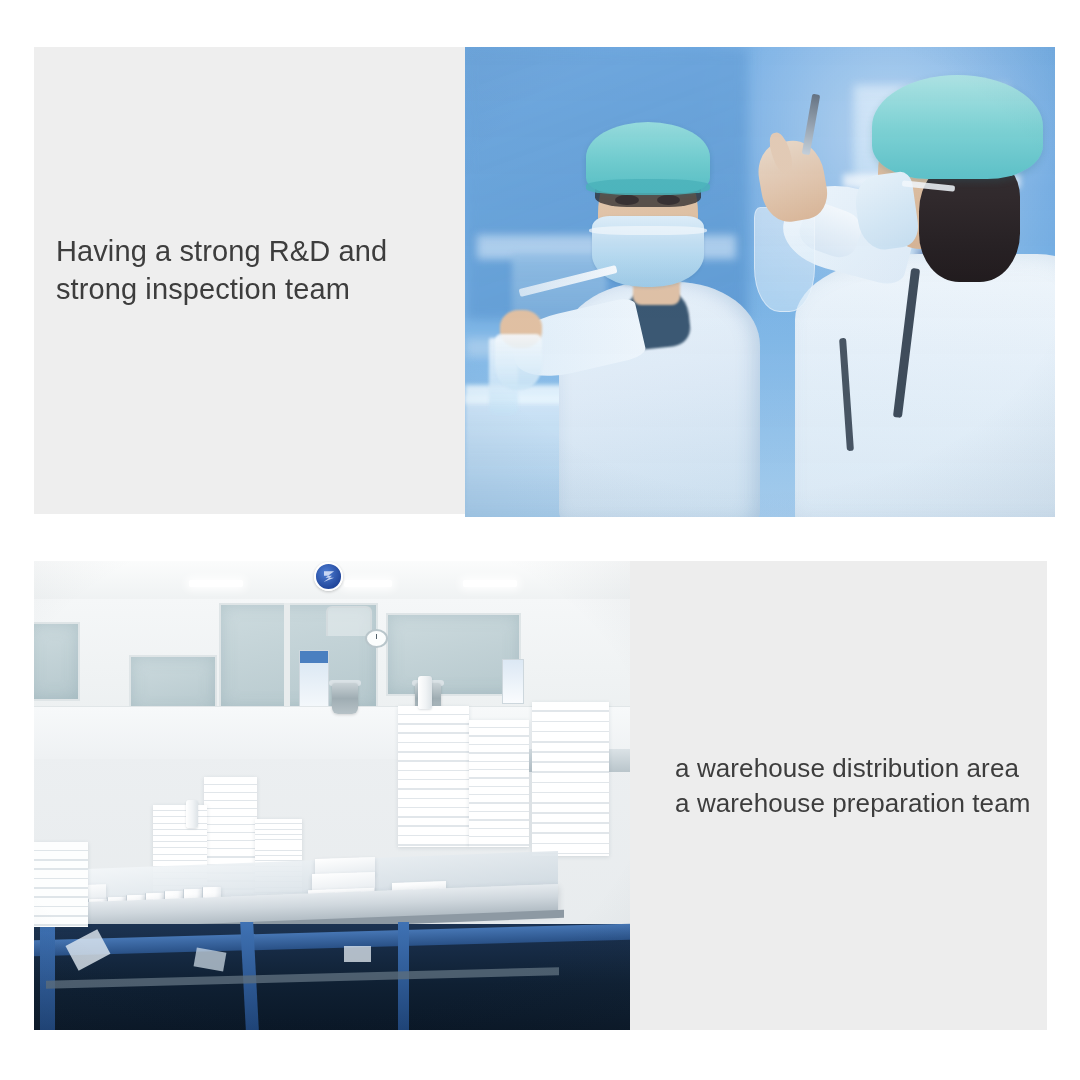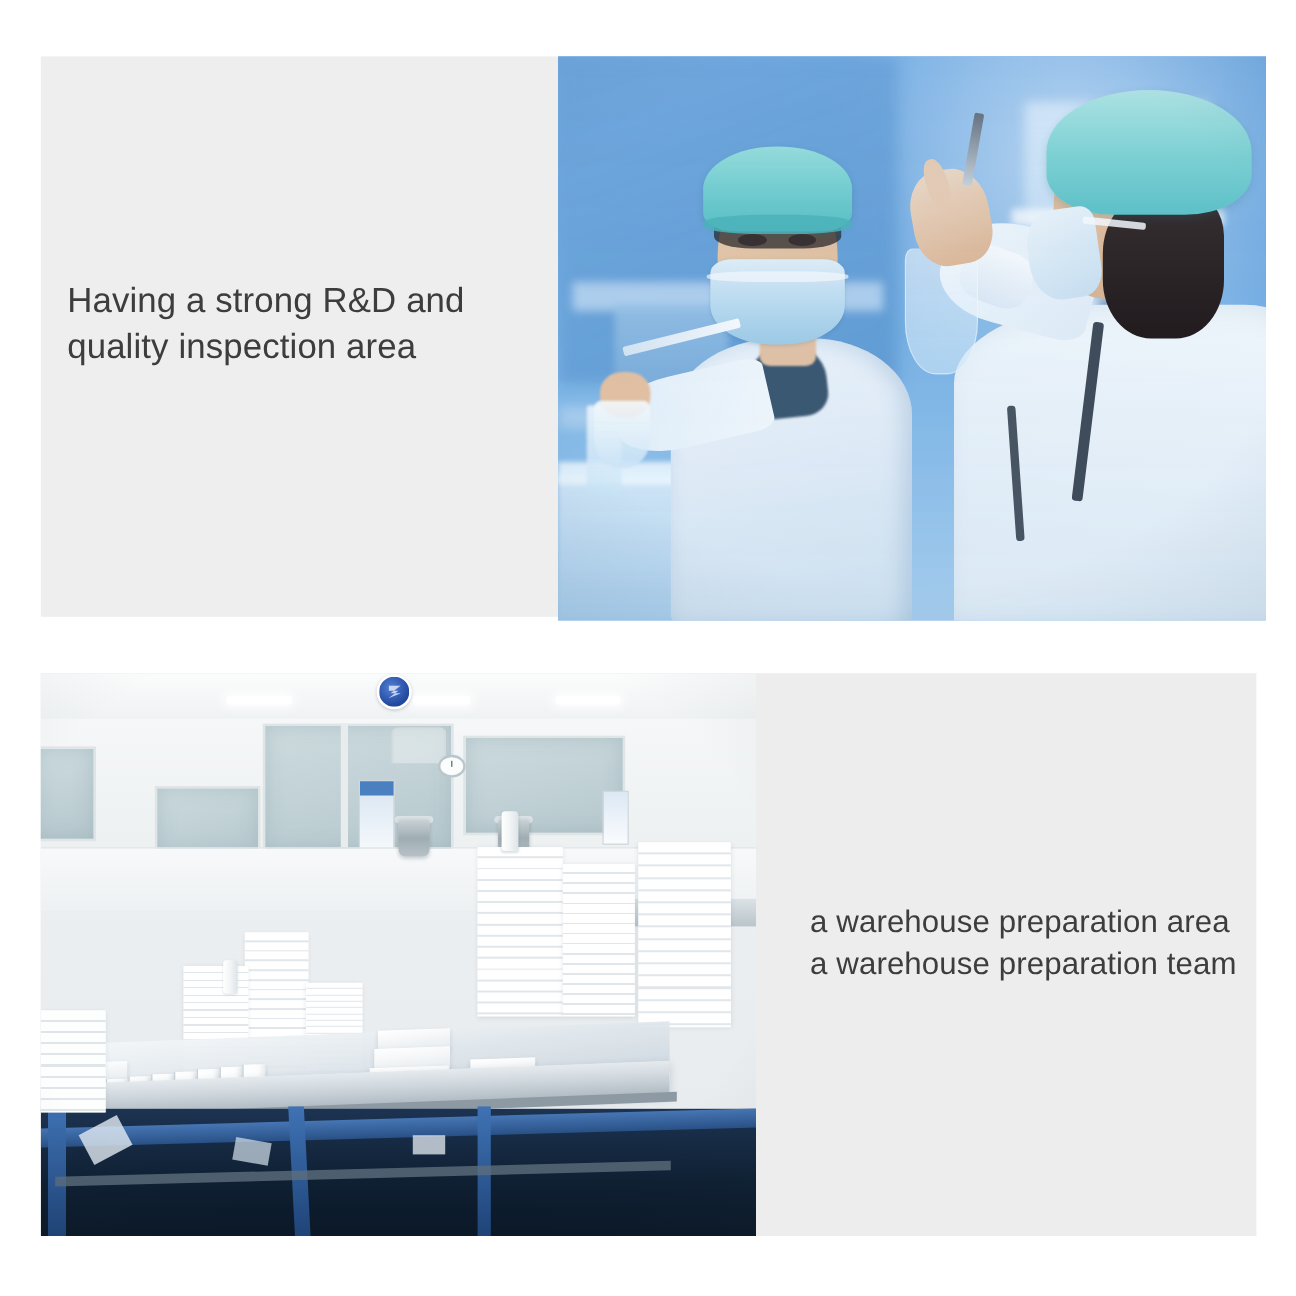--- a/index.html
+++ b/index.html
@@ -663,21 +663,21 @@
 </head>
 <body>
 
 <div class="page">
 
   <div class="section-one">
 
     <div class="panel-one">
       <div class="caption-one">
         <span class="cap-line">Having a strong R&amp;D and</span>
-        <span class="cap-line">quality inspection area</span>
+        <span class="cap-line">strong inspection team</span>
       </div>
     </div>
 
     <div class="photo-one">
       <div class="p1-bg"></div>
       <div class="p1-wallpanel"></div>
       <div class="p1-rackR"></div>
       <div class="p1-rackbar"></div>
       <div class="p1-bottles"></div>
       <div class="p1-redbin"></div>
@@ -831,19 +831,19 @@
       <div class="p2-paperA"></div>
       <div class="p2-paperB"></div>
       <div class="p2-paperC"></div>
       <div class="p2-stack p2-stackF"></div>
 
       <div class="p2-vignette"></div>
     </div>
 
     <div class="panel-two">
       <div class="caption-two">
-        <span class="cap-line">a warehouse preparation area</span>
+        <span class="cap-line">a warehouse distribution area</span>
         <span class="cap-line">a warehouse preparation team</span>
       </div>
     </div>
   </div>
 
 </div>
 
 </body></html>

